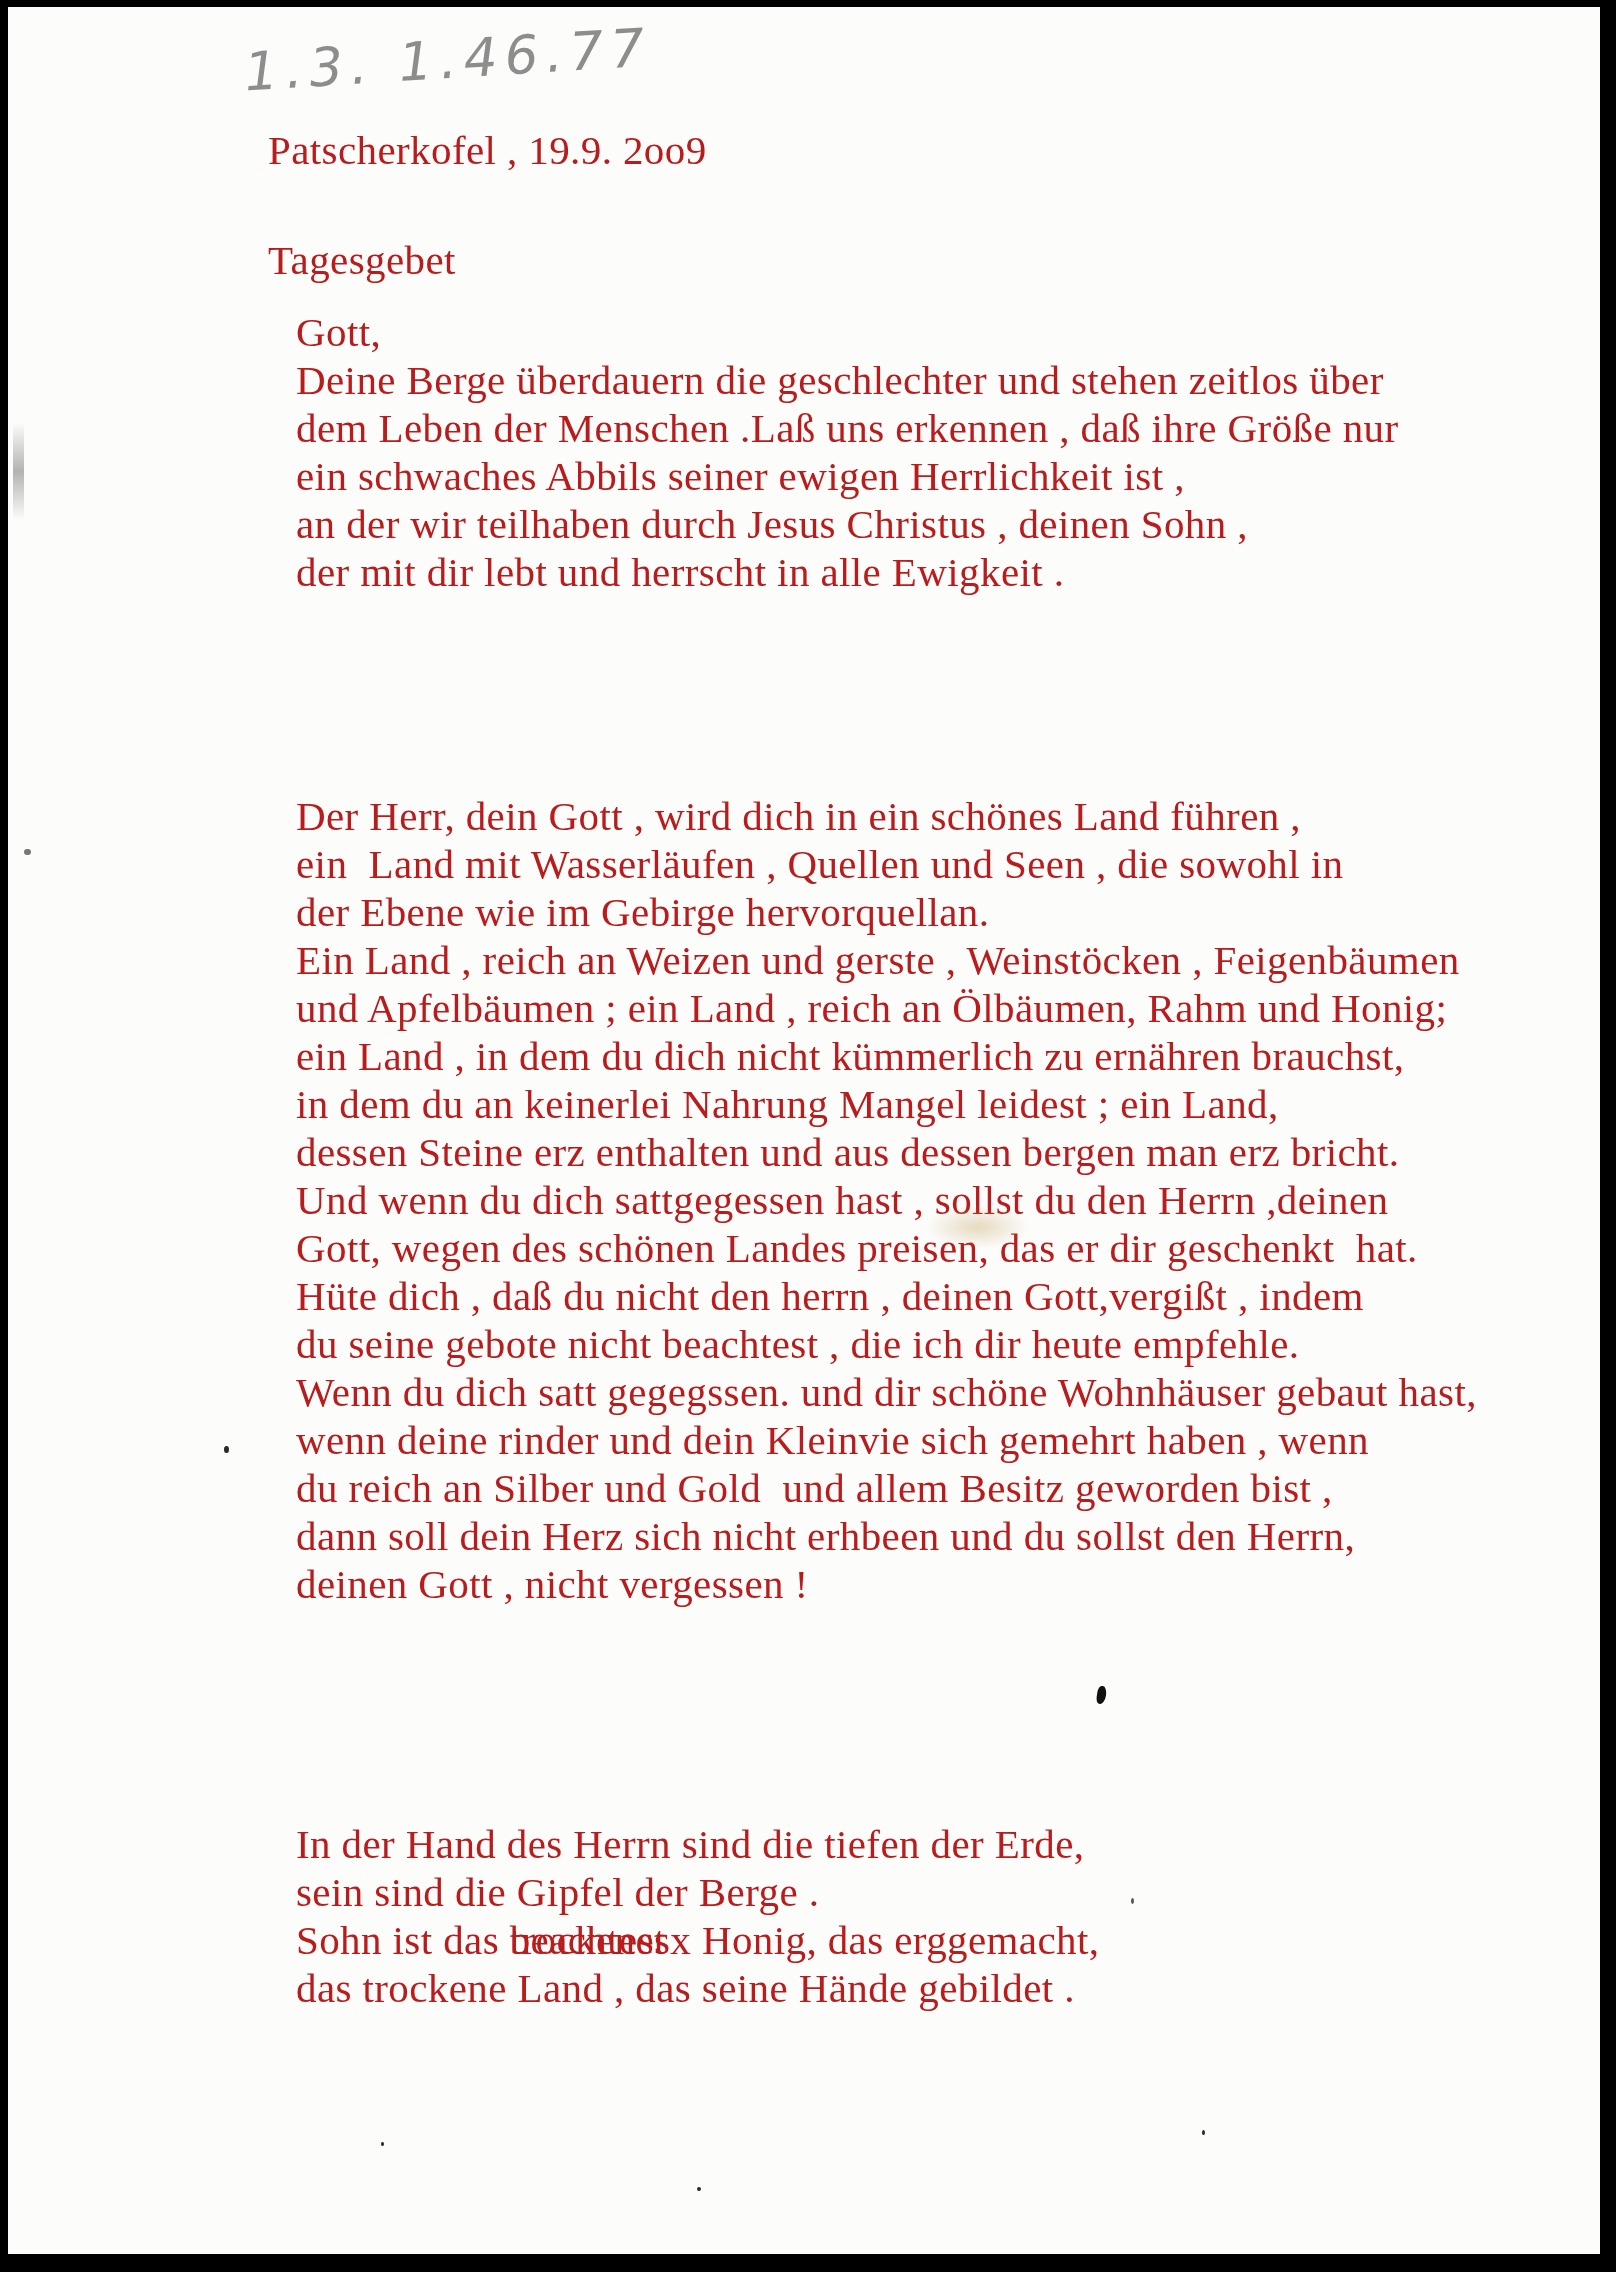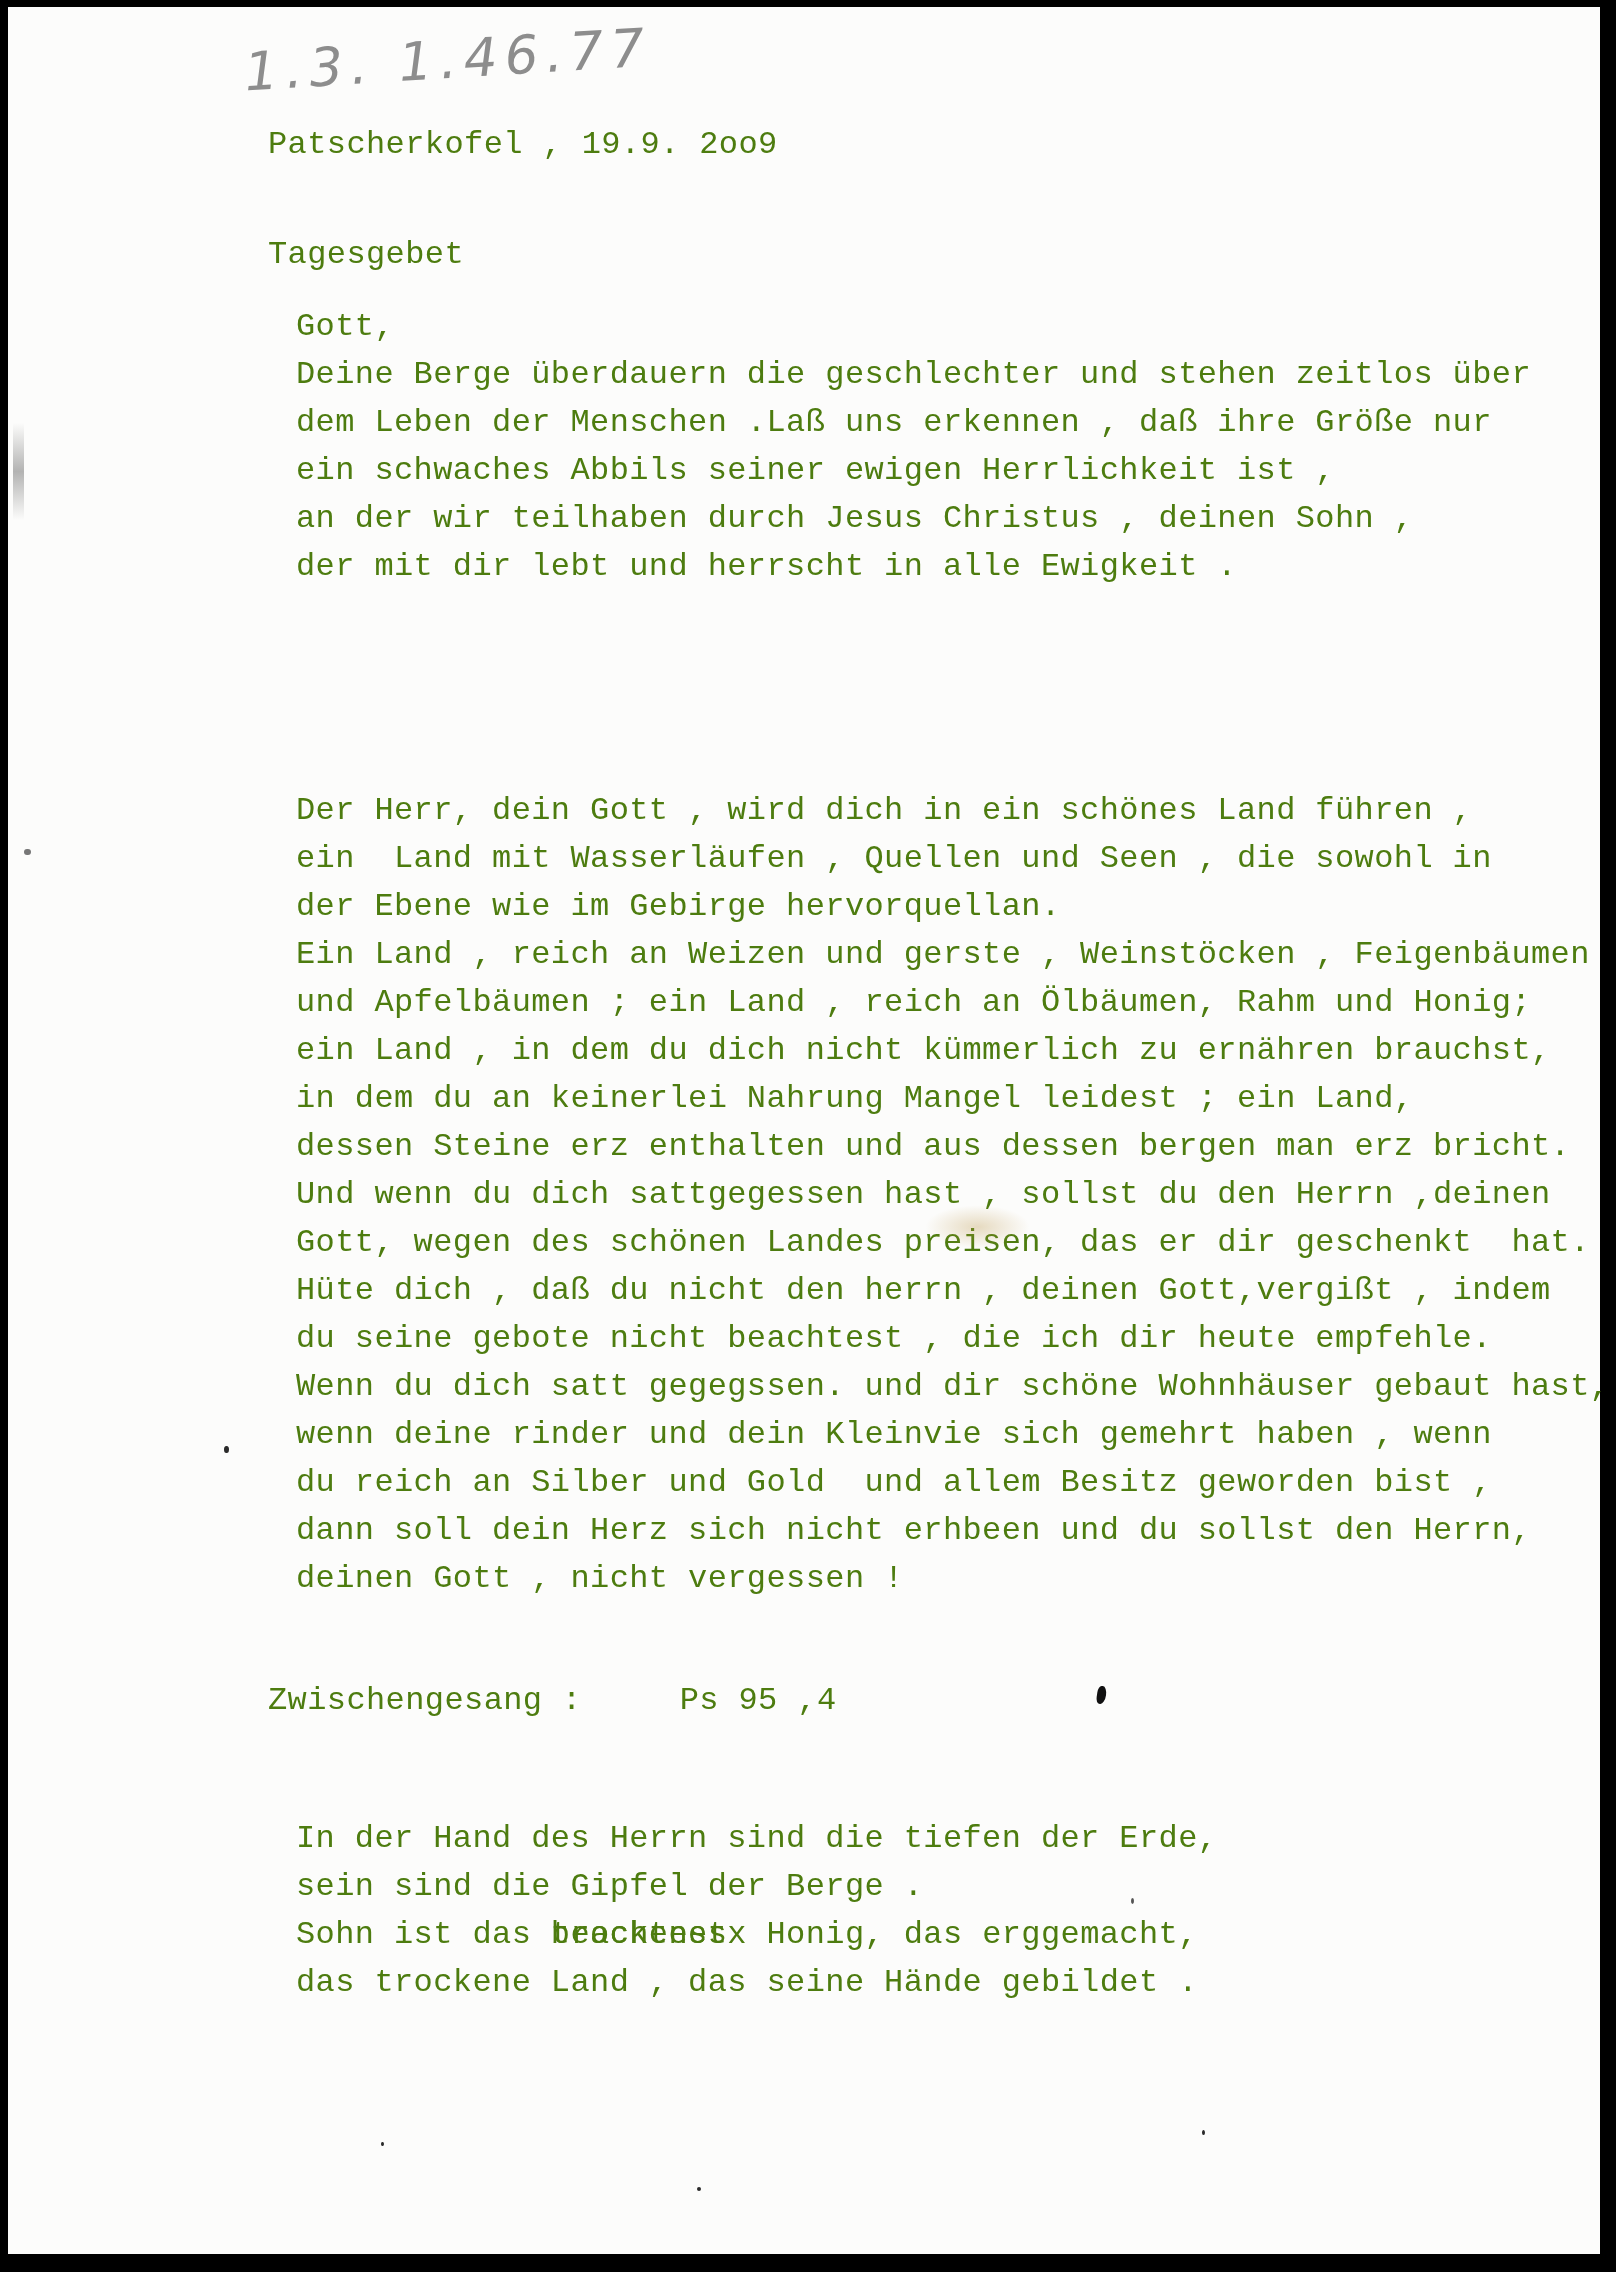--- a/index.html
+++ b/index.html
@@ -13,24 +13,25 @@
   }
   .paper{
     position:absolute;
     left:8px;top:6.5px;right:16px;bottom:19.4px;
     background:#fcfcfb;
   }
   
   .tline,.theading{
     position:absolute;
     left:260px;
-    font-size:32px;
-    color:#4d7c0f;
+    font-size:41px;
+    color:#b91c1c;
     white-space:pre;
     letter-spacing:0.4px;
+    font-family:Liberation Serif, serif;
   }
   .block{position:absolute;left:0;top:0;width:100%;padding-left:28px;}
   .block .tline{position:relative;left:260px;display:block;height:48px;}
   
   .annotation{
     position:absolute;
     left:236px;top:22.6px;
     font-family:"DejaVu Sans",sans-serif;
     font-style:italic;
     font-size:53px;
@@ -92,21 +93,20 @@
     <span class="tline">Gott, wegen des schönen Landes preisen, das er dir geschenkt  hat.</span>
     <span class="tline">Hüte dich , daß du nicht den herrn , deinen Gott,vergißt , indem</span>
     <span class="tline">du seine gebote nicht beachtest , die ich dir heute empfehle.</span>
     <span class="tline">Wenn du dich satt gegegssen. und dir schöne Wohnhäuser gebaut hast,</span>
     <span class="tline">wenn deine rinder und dein Kleinvie sich gemehrt haben , wenn</span>
     <span class="tline">du reich an Silber und Gold  und allem Besitz geworden bist ,</span>
     <span class="tline">dann soll dein Herz sich nicht erhbeen und du sollst den Herrn,</span>
     <span class="tline">deinen Gott , nicht vergessen !</span>
   </div>
 
-  <div class="tline" style="top:1675px">Zwischengesang :     Ps 95 ,4</div>
 
   <div class="block" style="top:1813px">
     <span class="tline">In der Hand des Herrn sind die tiefen der Erde,</span>
     <span class="tline">sein sind die Gipfel der Berge .</span>
     <span class="tline"><span>Sohn ist das </span><span class="struck"><span>trockenes</span><span class="over">beachtest</span></span><span>x</span><span> Honig, das erggemacht,</span></span>
     <span class="tline">das trockene Land , das seine Hände gebildet .</span>
   </div>
 
   <div class="blot"></div>
   <div class="stain"></div>

